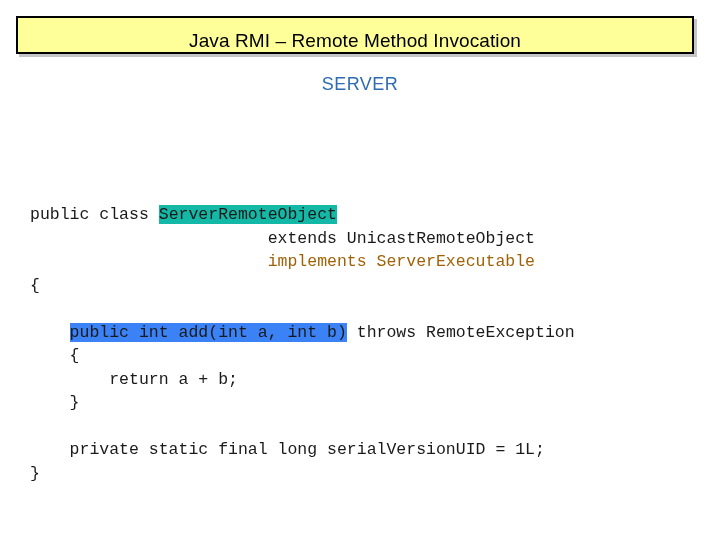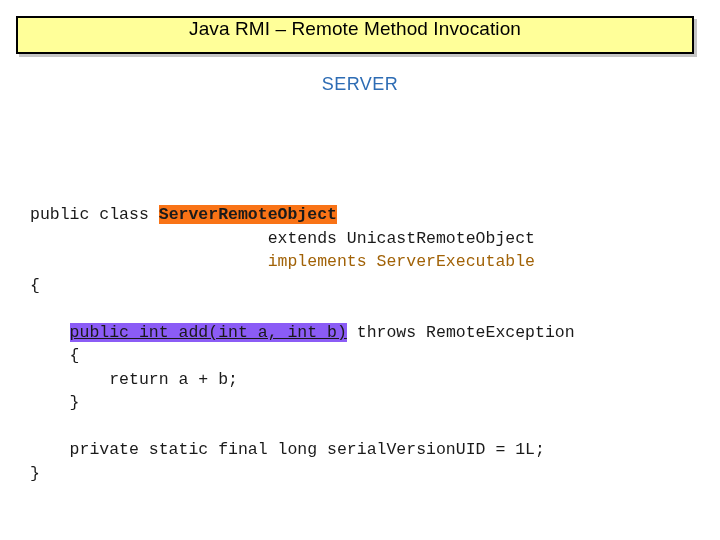--- a/index.html
+++ b/index.html
@@ -19,21 +19,21 @@
   .title-banner {
     position: absolute;
     left: 16px;
     top: 16px;
     width: 678px;
     height: 38px;
     background: #ffff99;
     border: 2px solid #000000;
     box-sizing: border-box;
     display: flex;
-    align-items: flex-start;
+    align-items: flex-end;
     justify-content: center;
     box-shadow: 3px 3px 0 rgba(150,150,150,0.55);
   }
   .title-text {
     font-family: "Liberation Sans", sans-serif;
     font-size: 19px;
     color: #000000;
     letter-spacing: 0.1px;
     white-space: nowrap;
   }
@@ -64,26 +64,25 @@
     white-space: pre;
   }
   .code-line {
     height: 23.5px;
     white-space: pre;
   }
   .code-line.blank {
     height: 23.5px;
   }
   .hl {
-    background: #8b5cf6;
-    text-decoration: underline;
+    background: #3b82f6;
   }
   .hl-bold {
-    background: #f97316;
-    font-weight: bold;
+    background: #14b8a6;
+    font-weight: normal;
   }
   .dim {
     color: #a16207;
   }
 </style>
 </head>
 <body>
 
 <div class="title-banner">
   <span class="title-text">Java RMI – Remote Method Invocation</span>

